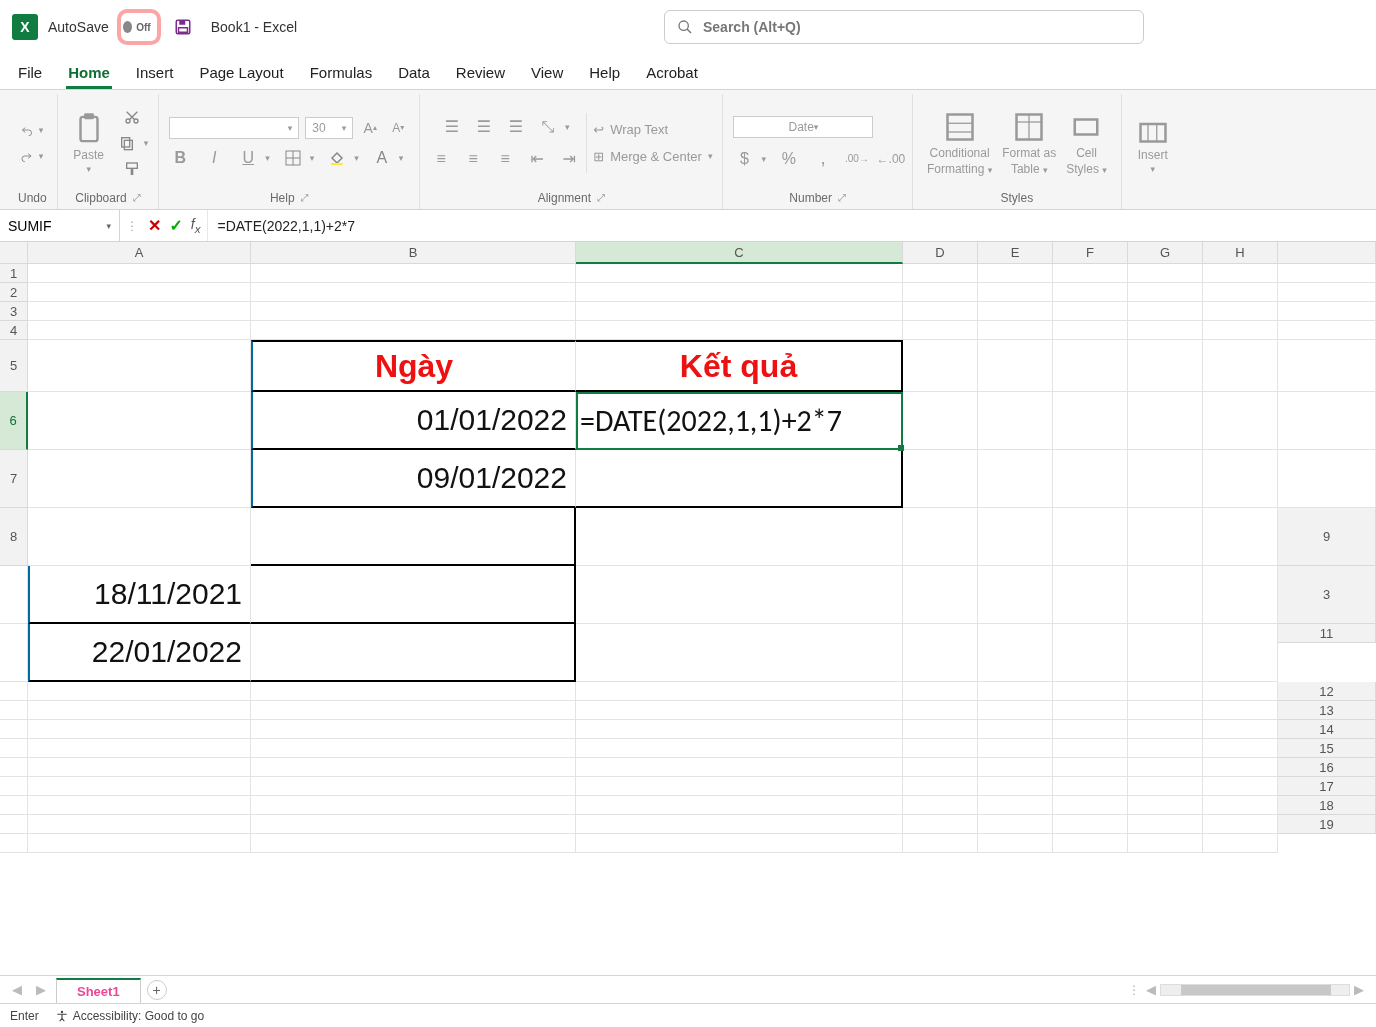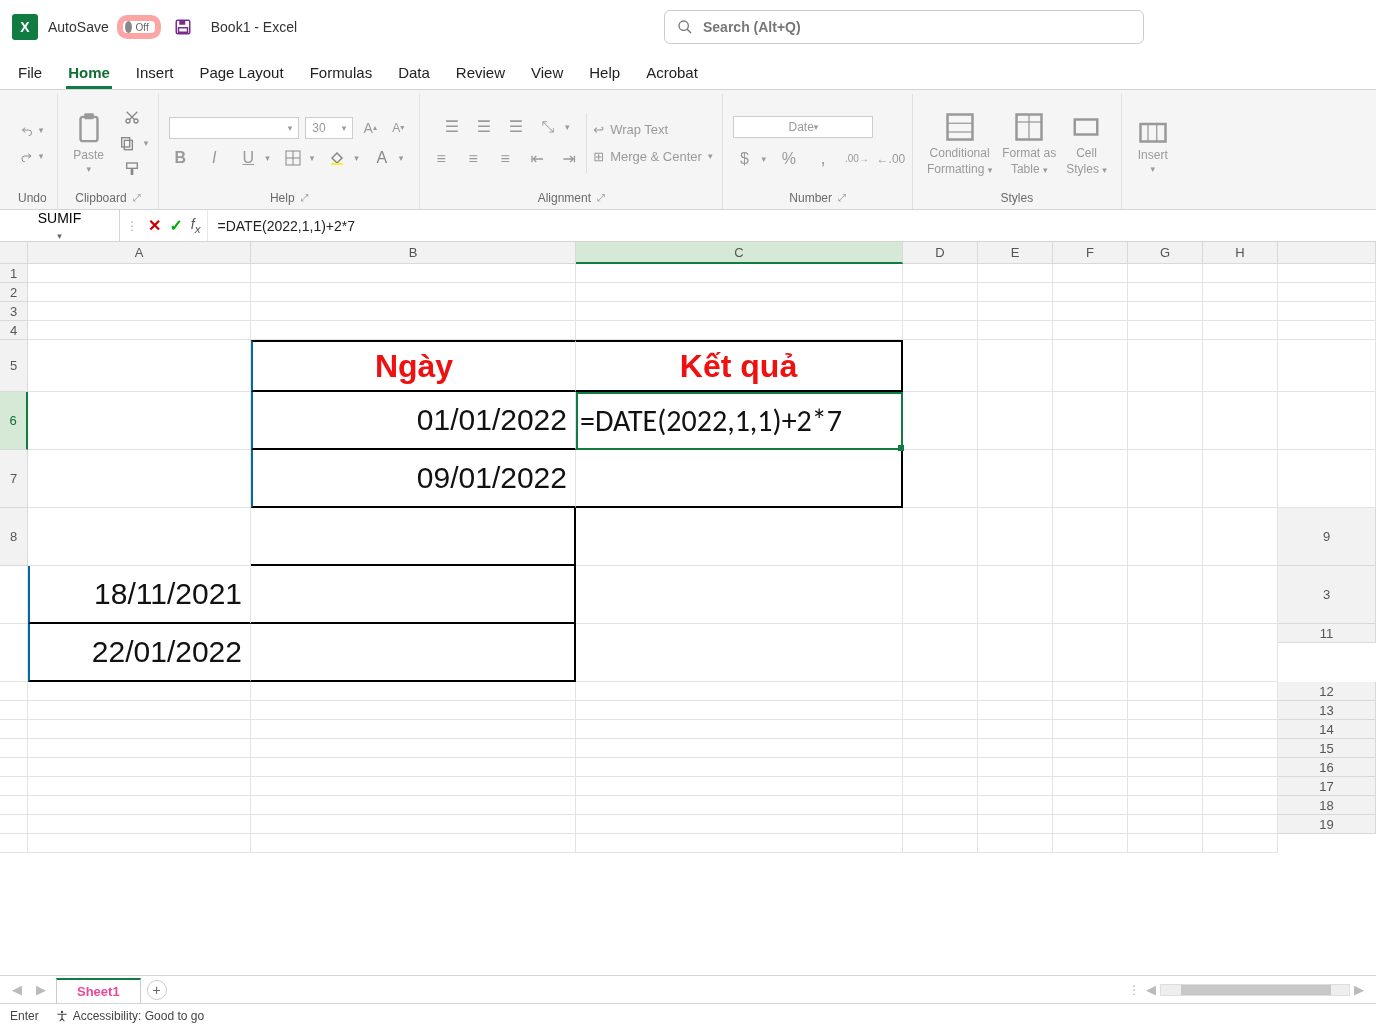--- a/index.html
+++ b/index.html
@@ -2,21 +2,21 @@
 <html><head>
 <meta charset="utf-8">
 <style>
   * { box-sizing: border-box; margin: 0; padding: 0; font-family: "Segoe UI", Arial, sans-serif; }
   html, body { width: 1376px; height: 1027px; overflow: hidden; background: #fff; }
 
   
   .titlebar { height: 54px; display: flex; align-items: center; padding: 0 12px; gap: 10px; }
   .excel-logo { width: 26px; height: 26px; background: #107c41; border-radius: 3px; display: flex; align-items: center; justify-content: center; color: #fff; font-weight: bold; font-size: 14px; }
   .autosave-wrap { display: flex; align-items: center; gap: 8px; font-size: 14px; color: #333; }
-  .toggle { width: 44px; height: 24px; border: 6px solid #fca5a5; border-radius: 10px; display: flex; align-items: center; padding: 0 6px 0 2px; justify-content: flex-end; gap: 4px; font-size: 10px; color: #666; background: #fff; }
+  .toggle { width: 44px; height: 36px; border: 4px solid #fca5a5; border-radius: 10px; display: flex; align-items: center; padding: 0 6px 0 2px; justify-content: flex-end; gap: 4px; font-size: 10px; color: #666; background: #fff; font-weight: bold; }
   .toggle-knob { width: 12px; height: 12px; border-radius: 50%; background: #888; order: -1; }
   .qat-save { width: 24px; height: 24px; display:flex; align-items:center; justify-content:center; }
   .qat-save svg { width: 18px; height: 18px; }
   .doc-title { font-size: 14px; color: #333; margin-left: 6px; }
   .searchbox { margin-left: auto; margin-right: 220px; width: 480px; height: 34px; border: 1px solid #ccc; border-radius: 6px; display: flex; align-items: center; padding: 0 12px; color: #777; gap: 10px; font-size: 14px; font-weight: bold; }
   .search-icon-svg { width: 16px; height: 16px; stroke: #777; fill: none; stroke-width: 2; }
 
   
   .tabs { height: 36px; display: flex; align-items: flex-end; padding: 0 16px; gap: 22px; border-bottom: 1px solid #d4d4d4; }
   .tab { font-size: 15px; color: #222; padding: 6px 2px 8px; cursor: pointer; }
@@ -34,21 +34,21 @@
   .iconbtn { width: 22px; height: 22px; display:flex; align-items:center; justify-content:center; cursor:pointer; }
   .bigbtn { display:flex; flex-direction:column; align-items:center; gap:2px; font-size:12px; color:#9a9a9a; cursor:pointer; padding:0 4px; }
   .bigbtn .bigicon { width:34px; height:34px; display:flex; align-items:center; justify-content:center; }
   .caret { font-size:9px; }
   .sel { height:22px; border:1px solid #ccc; background:#fff; font-size:12px; color:#9a9a9a; display:flex; align-items:center; justify-content:space-between; padding:0 6px; }
   .txtbtn { display:flex; align-items:center; gap:6px; font-size:13px; color:#9a9a9a; cursor:pointer; }
   svg { display:block; }
 
   
   .formulabar { height:32px; border-bottom:1px solid #d4d4d4; display:flex; align-items:stretch; }
-  .namebox { width:120px; border-right:1px solid #d4d4d4; display:flex; align-items:center; padding:0 8px; font-size:14px; justify-content:space-between;flex-direction:column; }
+  .namebox { width:120px; border-right:1px solid #d4d4d4; display:flex; align-items:center; padding:0 8px; font-size:14px; justify-content:space-between; }
   .fb-btns { display:flex; align-items:center; padding:0 6px; gap:8px; border-right:1px solid #e8e8e8; }
   .fb-cancel { color:#c00; font-size:16px; font-weight:bold; cursor:pointer; }
   .fb-enter  { color:#0a0; font-size:16px; font-weight:bold; cursor:pointer; }
   .fb-fx { font-style:italic; font-size:14px; color:#555; cursor:pointer; }
   .fb-input { flex:1; display:flex; align-items:center; padding:0 10px; font-size:14px; color:#222; }
 
   
   .gridwrap { position:relative; height: calc(1027px - 54px - 36px - 120px - 32px - 28px - 24px); overflow:hidden; }
   .grid { display:grid; grid-template-columns: 28px 223px 325px 327px 75px 75px 75px 75px 75px 98px; }
   .colhdr, .rowhdr, .corner { background:#f2f2f2; border-right:1px solid #d9d9d9; border-bottom:1px solid #d9d9d9; display:flex; align-items:center; justify-content:center; font-size:13px; color:#555; }

